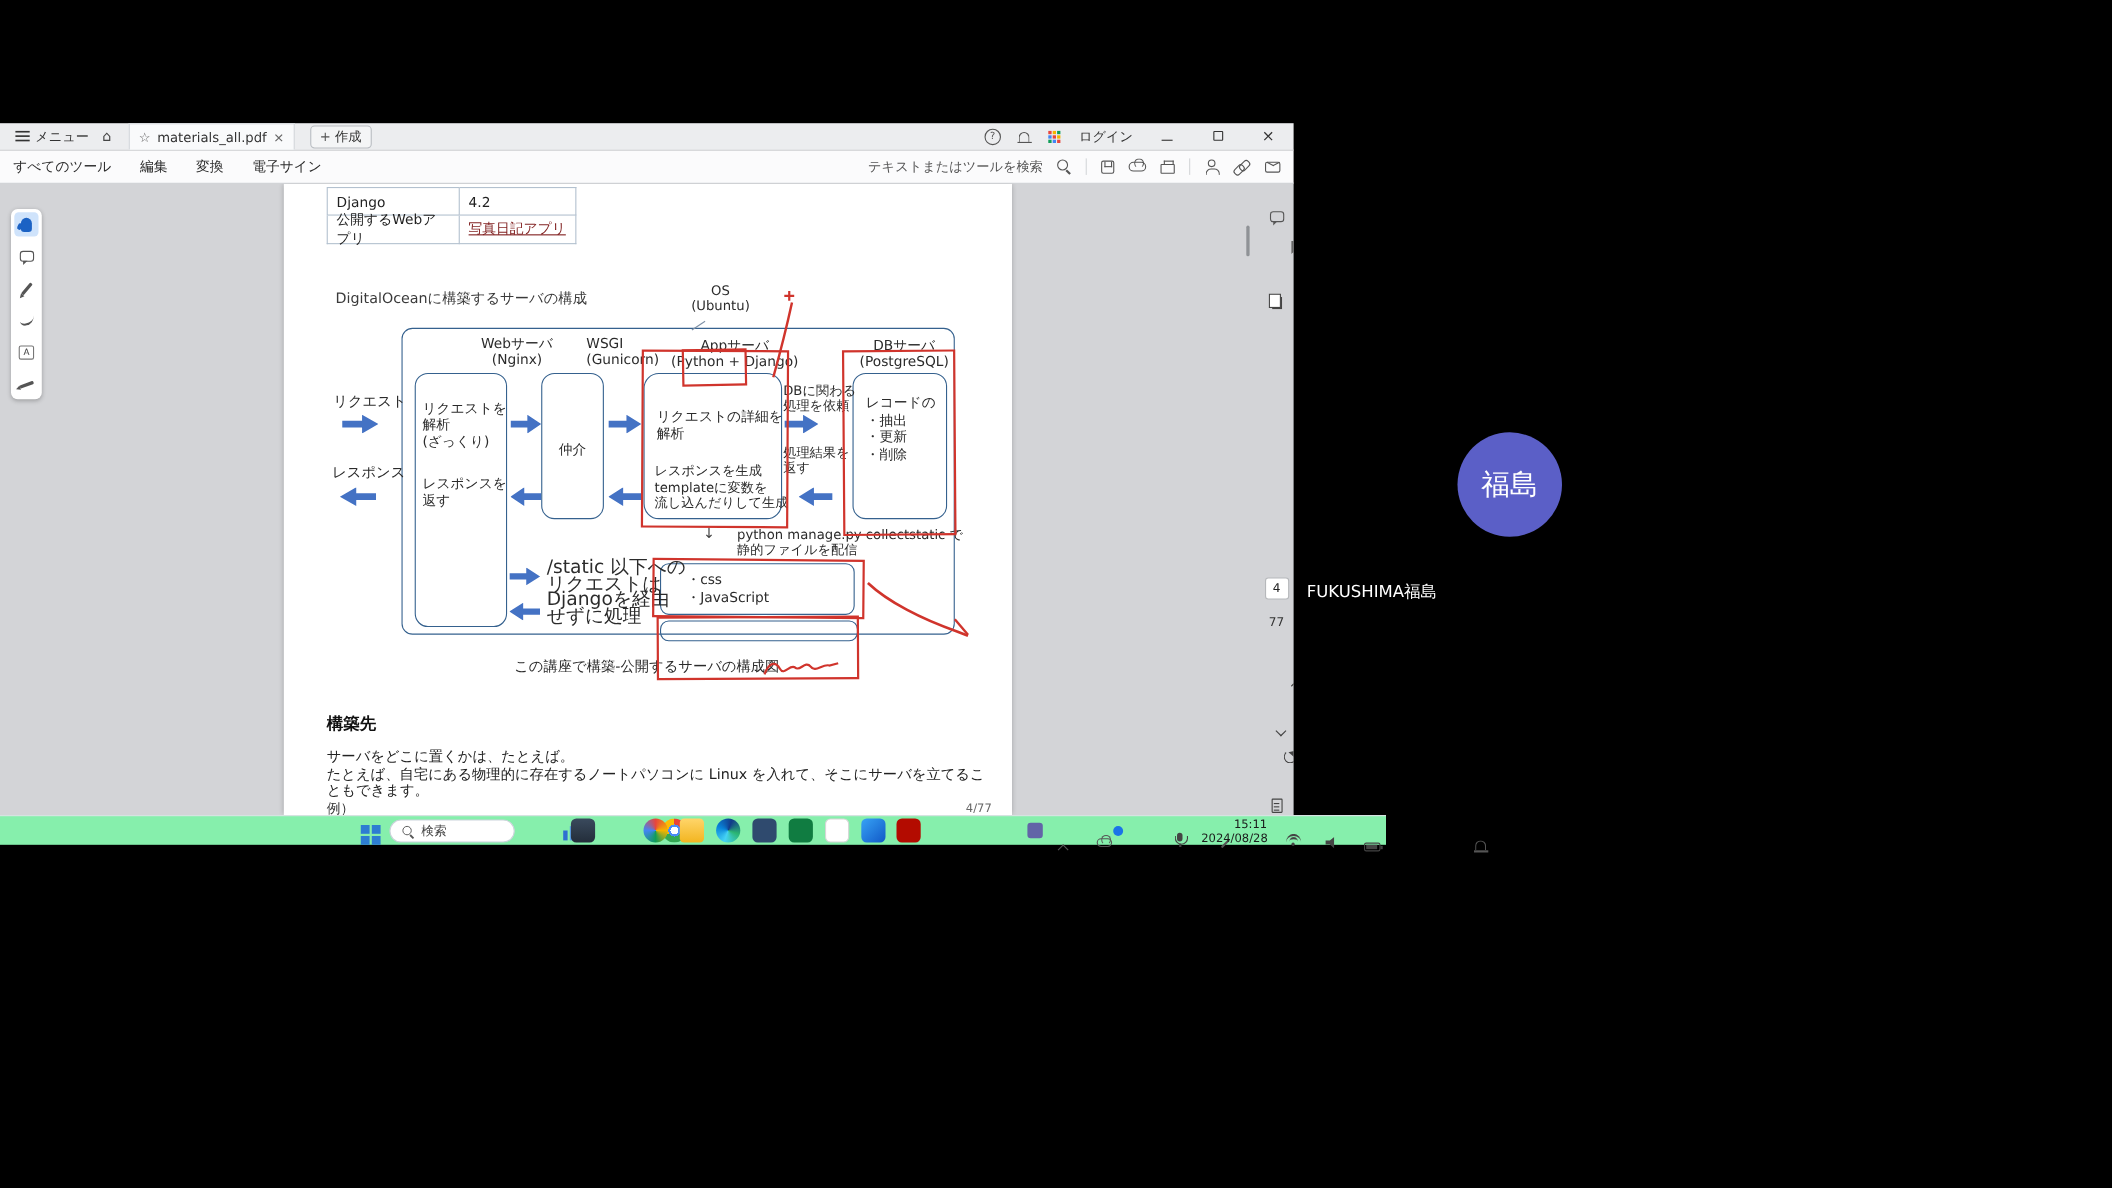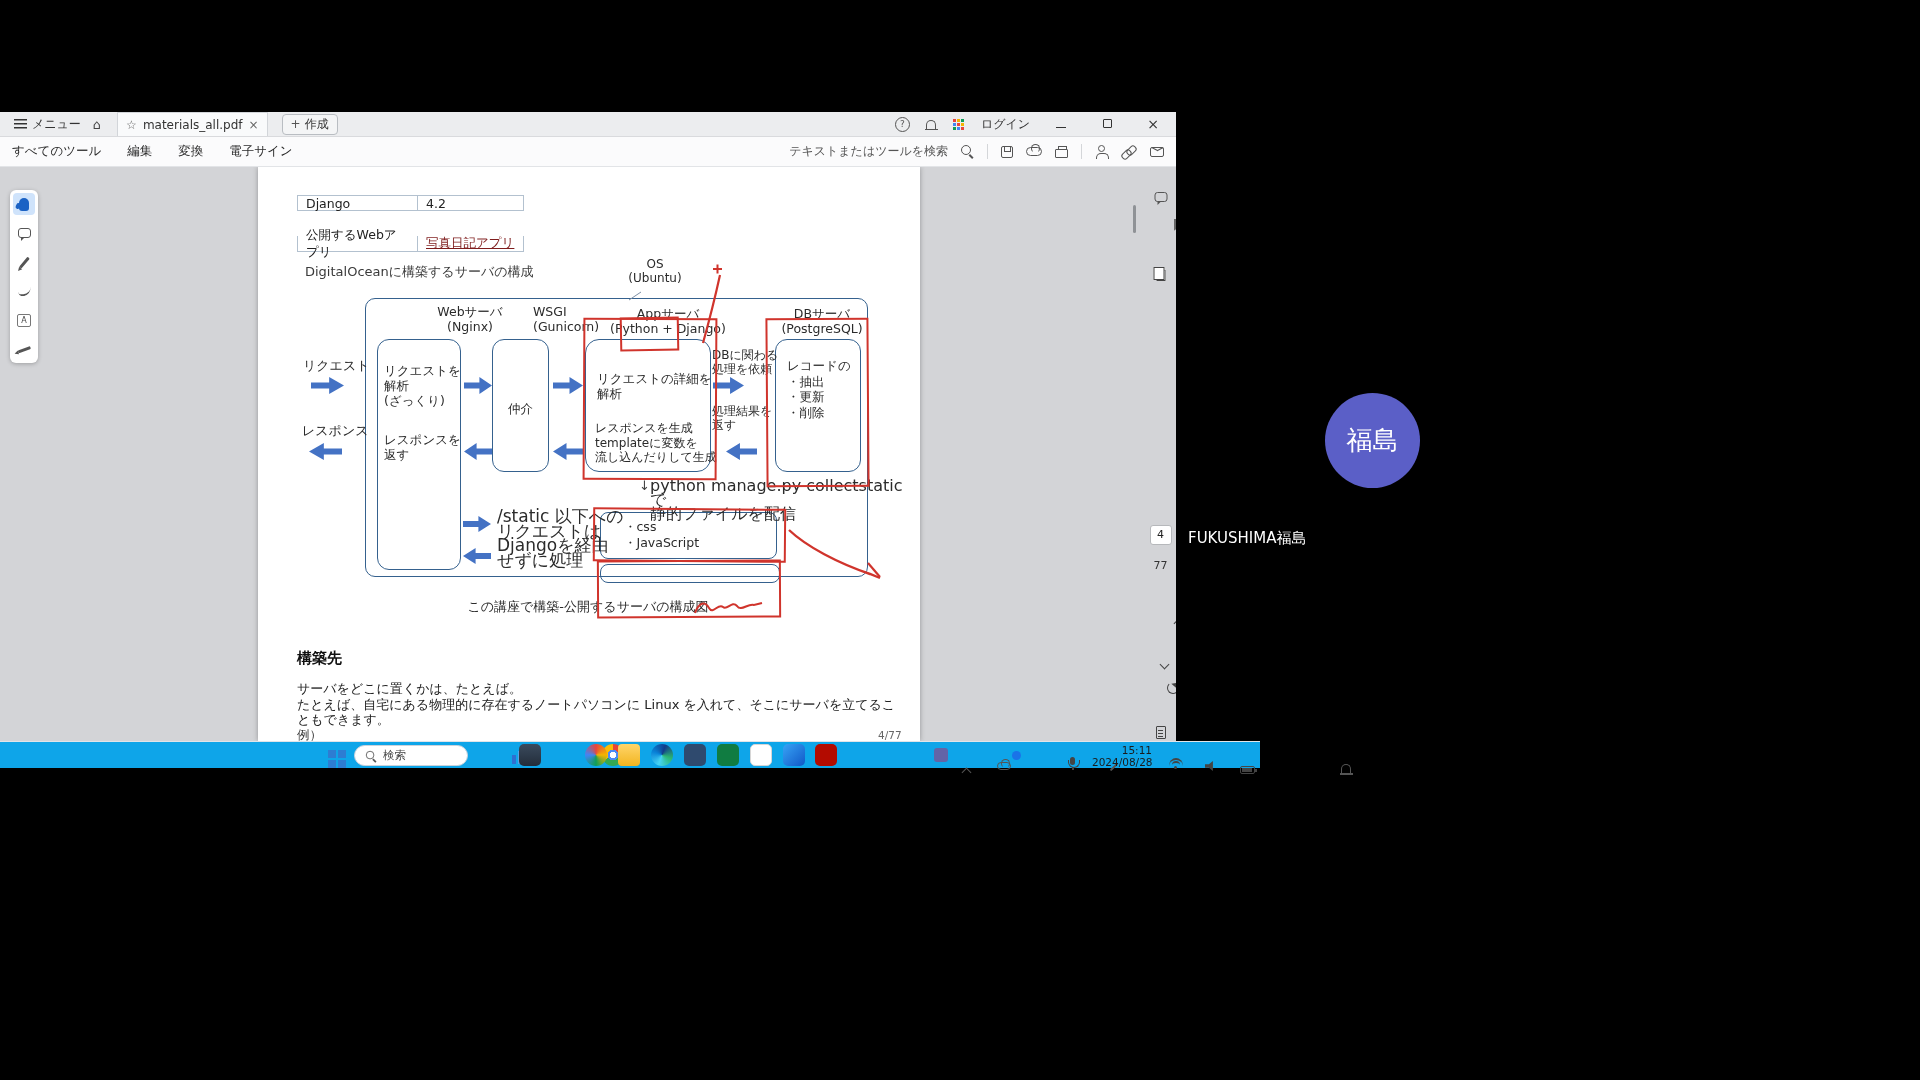--- a/index.html
+++ b/index.html
@@ -50,28 +50,28 @@
   .bluebox { border:1.5px solid #35618e; border-radius:12px; z-index:1; }
   .redbox { border:2px solid #d0342c; z-index:6; }
   .arr { background:#4472c4; z-index:3; }
   .arr.r { clip-path:polygon(0 32%,55% 32%,55% 0,100% 50%,55% 100%,55% 68%,0 68%); }
   .arr.l { clip-path:polygon(100% 32%,45% 32%,45% 0,0 50%,45% 100%,45% 68%,100% 68%); }
   .ann { left:0; top:0; width:662px; height:574px; z-index:7; pointer-events:none; }
 
   .tbl { left:39px; top:3px; z-index:2; }
   .tbl .row { display:flex; position:static; }
   .tbl .cell { position:static; border:1px solid #b3c1cf; border-top:none; border-left:none;
-    height:16px; display:flex; align-items:center; padding:0 8px; font-size:12.5px; color:#222;margin-top:25px; }
+    height:26px; display:flex; align-items:center; padding:0 8px; font-size:12.5px; color:#222; }
   .tbl .row:first-child .cell { border-top:1px solid #b3c1cf; }
   .tbl .cell:first-child { border-left:1px solid #b3c1cf; }
   .tbl .c1 { width:121px; } .tbl .c2 { width:106px; }
   .linktext { color:#7f1d1d; text-decoration:underline; }
 
   
-  .taskbar { position:absolute; left:0; top:741px; width:1260px; height:27px; background:#0ea5e9;
+  .taskbar { position:absolute; left:0; top:741px; width:1260px; height:27px; background:#86efac;
     border-top:1px solid #e0e4e9; }
   .taskbar > * { position:absolute; }
   .appicon { width:22px; height:22px; border-radius:5px; top:2px; }
   .searchpill { left:354px; top:3px; width:114px; height:21px; background:#fff; border:1px solid #ccd3db;
     border-radius:11px; display:flex; align-items:center; gap:7px; padding:0 10px; font-size:11.5px; color:#444; }
   .clock { left:1092px; top:2px; width:60px; text-align:right; font-size:10.5px; line-height:12px; color:#1b1b1b; }
 
   
   .avatar { position:absolute; left:1325px; top:393px; width:95px; height:95px; border-radius:50%;
     background:#5b5fc7; display:flex; align-items:center; justify-content:center;
@@ -283,21 +283,21 @@
       <div class="arr r" style="left:295px;top:210px;width:30px;height:17px"></div>
       <div class="arr l" style="left:295px;top:276px;width:30px;height:17px"></div>
       <div class="dt" style="left:454px;top:181px;font-size:12px;line-height:14px">DBに関わる
 処理を依頼</div>
       <div class="arr r" style="left:455px;top:210px;width:31px;height:17px"></div>
       <div class="dt" style="left:454px;top:237px;font-size:12px;line-height:14px">処理結果を
 返す</div>
       <div class="arr l" style="left:468px;top:276px;width:31px;height:17px"></div>
 
       <div class="dt" style="left:381px;top:311px;font-size:13px;color:#444">↓</div>
-      <div class="dt" style="left:392px;top:312px;font-size:16px;line-height:14px">python manage.py collectstatic で
+      <div class="dt" style="left:412px;top:312px;font-size:12px;line-height:14px">python manage.py collectstatic で
 静的ファイルを配信</div>
 
       <div class="bluebox" style="left:342px;top:345px;width:177px;height:47px;border-radius:8px"></div>
       <div class="dt" style="left:366px;top:352px;line-height:16px">・css
 ・JavaScript</div>
       <div class="bluebox" style="left:342px;top:397px;width:180px;height:19px;border-radius:8px"></div>
 
       <div class="dt" style="left:239px;top:342px;font-size:17px;line-height:14.5px">/static 以下への
 リクエストは
 Djangoを経由

